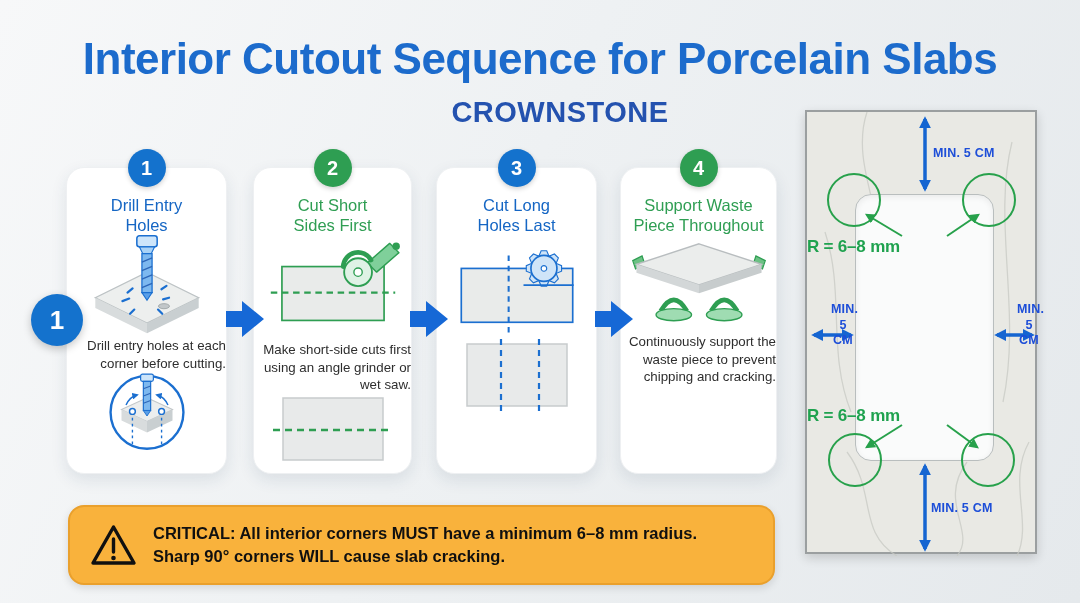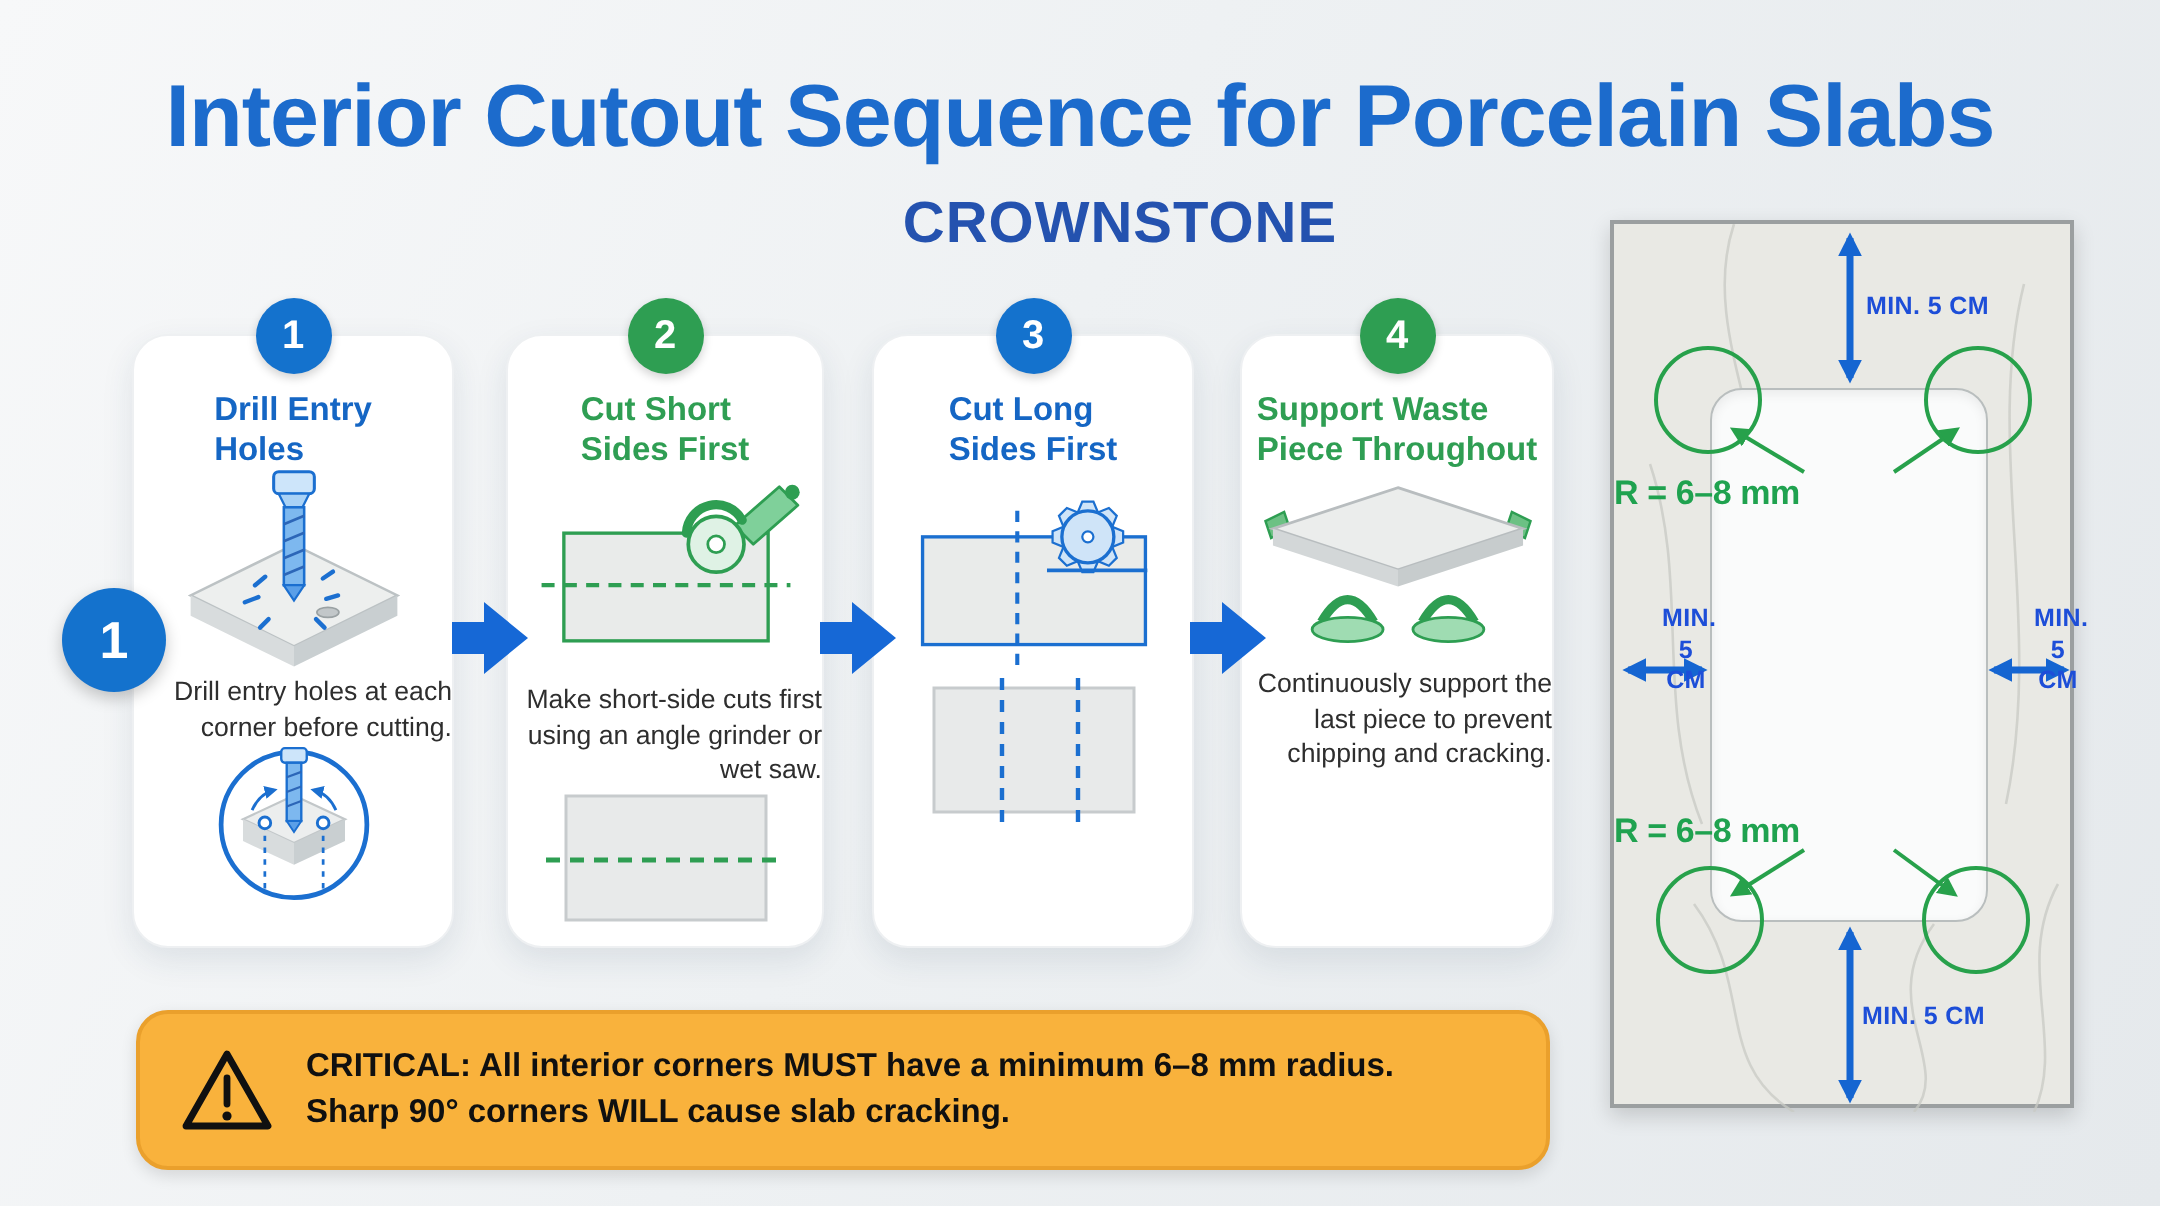--- a/index.html
+++ b/index.html
@@ -35,22 +35,22 @@
   .badge {
     position:absolute; top:-19px; left:50%; transform:translateX(-50%);
     width:38px; height:38px; border-radius:50%;
     color:#fff; font-size:20px; font-weight:700;
     display:flex; align-items:center; justify-content:center;
     box-shadow:0 2px 5px rgba(0,0,0,.18);
   }
   .theme-blue  .badge { background:#1472cd; }
   .theme-green .badge { background:#2e9e52; }
   .card-title {
-    margin-top:27px; white-space:pre-line;
-    font-size:16.5px; font-weight:700; line-height:1.22;
+    margin-top:27px; text-align:center; white-space:pre-line;
+    font-size:16.5px; font-weight:400; line-height:1.22;
   }
   .theme-blue  .card-title { color:#1566c4; }
   .theme-green .card-title { color:#2f9e53; }
   .desc {
     padding:2px 0 0; text-align:right; color:#2e2e2e;
     font-size:13.3px; line-height:1.32;
   }
   .illu { flex:none; }
   
   .step-arrow { position:absolute; top:300px; width:38px; height:38px; }
@@ -189,21 +189,21 @@
     <p class="desc">Make short-side cuts first using an angle grinder or wet saw.</p>
     <svg class="illu" width="124" height="70" viewBox="0 0 124 70">
       <rect x="12" y="4" width="100" height="62" fill="#e8eaea" stroke="#c7cbcd" stroke-width="1.5"></rect>
       <path d="M2 36 H122" stroke="#2e9e52" stroke-width="2.4" stroke-dasharray="7 5"></path>
     </svg>
   </section>
 
   <section class="card card3 theme-blue">
     <div class="badge">3</div>
     <h2 class="card-title">Cut Long
-Sides First</h2>
+Holes Last</h2>
     <svg class="illu" width="140" height="104" viewBox="0 0 150 112">
       <rect x="15" y="36" width="120" height="58" fill="#e9ebea" stroke="#1b6fd0" stroke-width="1.8"></rect>
       <path d="M66 22 V106" stroke="#1b6fd0" stroke-width="2.2" stroke-dasharray="6 5"></path>
       <g transform="translate(104,36)">
         <g fill="#cfe4f8" stroke="#1b6fd0" stroke-width="1.2">
           <path d="M-3 -19 L3 -19 L5.5 -13 L-5.5 -13 Z"></path>
           <path d="M-3 -19 L3 -19 L5.5 -13 L-5.5 -13 Z" transform="rotate(45)"></path>
           <path d="M-3 -19 L3 -19 L5.5 -13 L-5.5 -13 Z" transform="rotate(90)"></path>
           <path d="M-3 -19 L3 -19 L5.5 -13 L-5.5 -13 Z" transform="rotate(135)"></path>
           <path d="M-3 -19 L3 -19 L5.5 -13 L-5.5 -13 Z" transform="rotate(180)"></path>
@@ -230,21 +230,21 @@
       <polygon points="4,26 14,21 17,30 7,35" fill="#6cc184" stroke="#2e9e52" stroke-width="1.3"></polygon>
       <polygon points="146,26 136,21 133,30 143,35" fill="#6cc184" stroke="#2e9e52" stroke-width="1.3"></polygon>
       <path d="M34 80 Q48 56 62 80" fill="none" stroke="#2e9e52" stroke-width="5"></path>
       <path d="M88 80 Q102 56 116 80" fill="none" stroke="#2e9e52" stroke-width="5"></path>
       <ellipse cx="48" cy="84" rx="19" ry="6.5" fill="#9fdcb2" stroke="#2e9e52" stroke-width="1.5"></ellipse>
       <ellipse cx="102" cy="84" rx="19" ry="6.5" fill="#9fdcb2" stroke="#2e9e52" stroke-width="1.5"></ellipse>
       <polygon points="75,8 142,30 75,52 8,30" fill="#ebedec" stroke="#b8bdbf" stroke-width="1.5"></polygon>
       <polygon points="8,30 75,52 75,61 8,39" fill="#d3d7d8"></polygon>
       <polygon points="75,52 142,30 142,39 75,61" fill="#c7cccd"></polygon>
     </svg>
-    <p class="desc">Continuously support the last piece to prevent chipping and cracking.</p>
+    <p class="desc">Continuously support the waste piece to prevent chipping and cracking.</p>
   </section>
 
   <svg class="step-arrow arrow1" viewBox="0 0 38 38">
     <polygon points="0,11 16,11 16,1 38,19 16,37 16,27 0,27" fill="#1668d6"></polygon>
   </svg>
   <svg class="step-arrow arrow2" viewBox="0 0 38 38">
     <polygon points="0,11 16,11 16,1 38,19 16,37 16,27 0,27" fill="#1668d6"></polygon>
   </svg>
   <svg class="step-arrow arrow3" viewBox="0 0 38 38">
     <polygon points="0,11 16,11 16,1 38,19 16,37 16,27 0,27" fill="#1668d6"></polygon>

